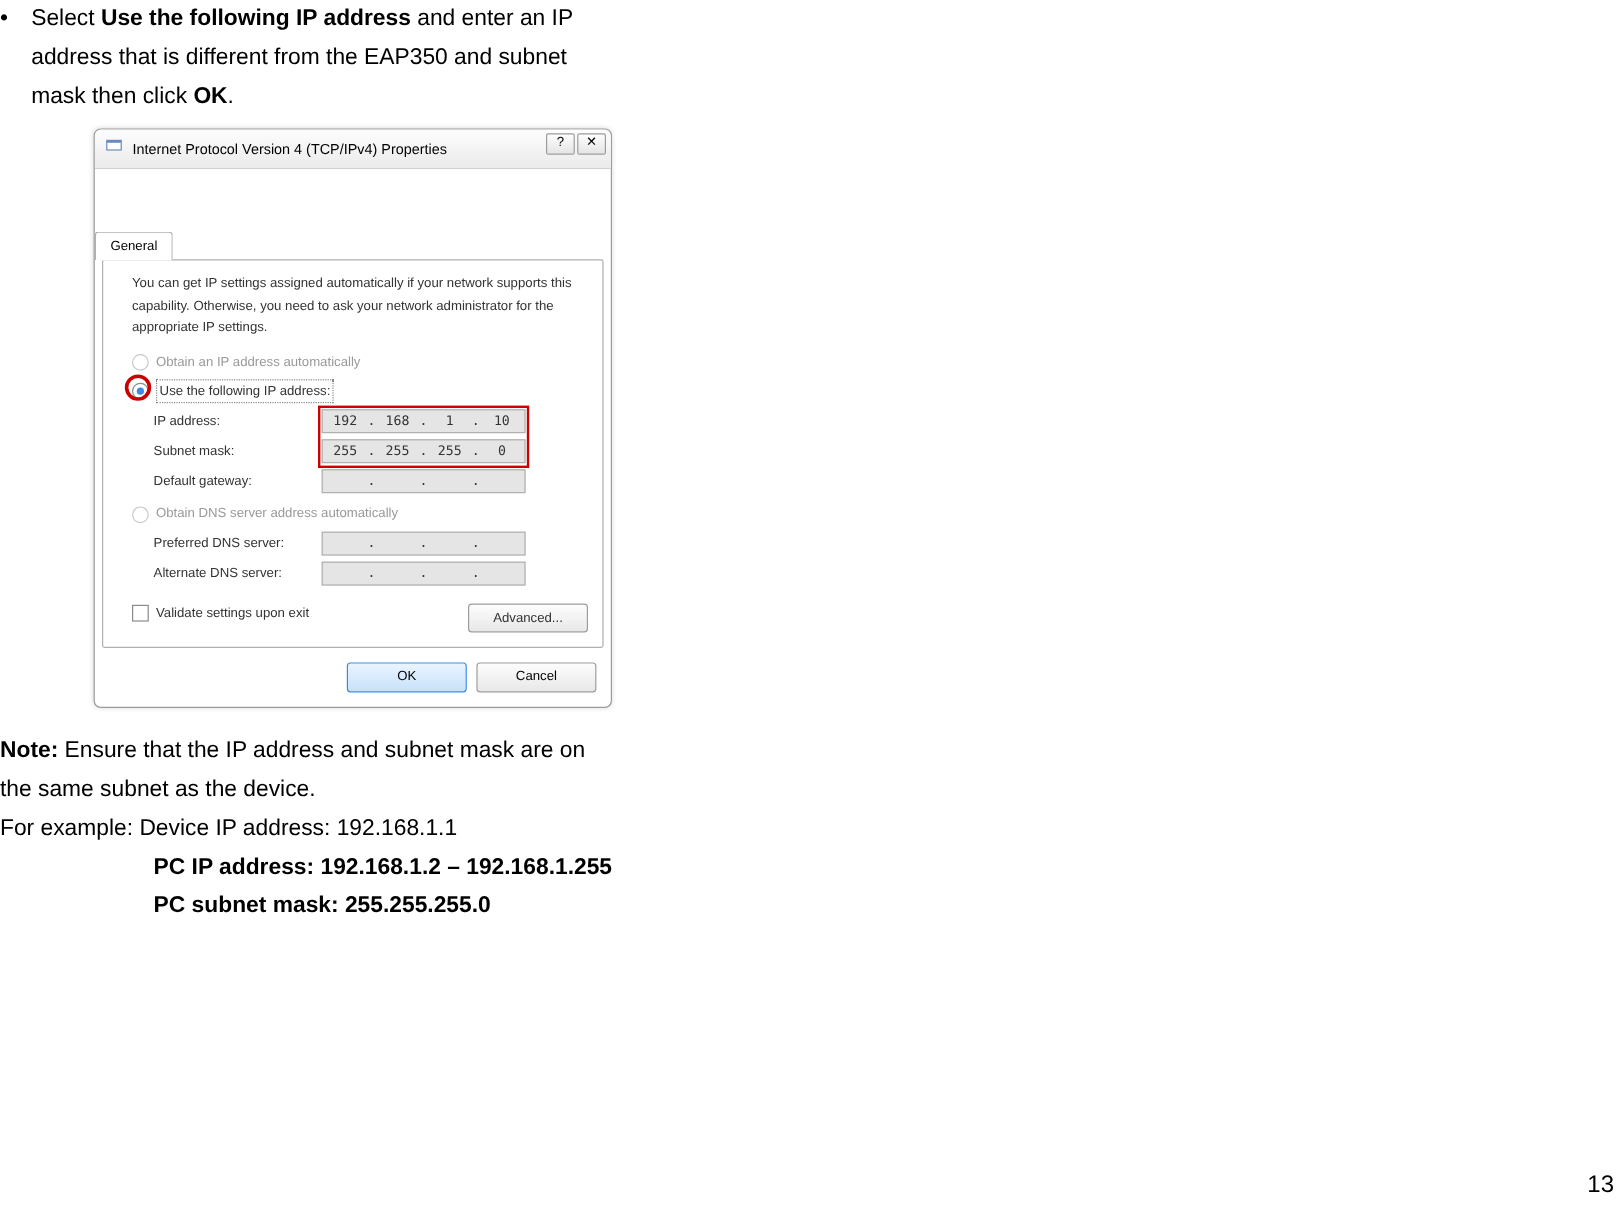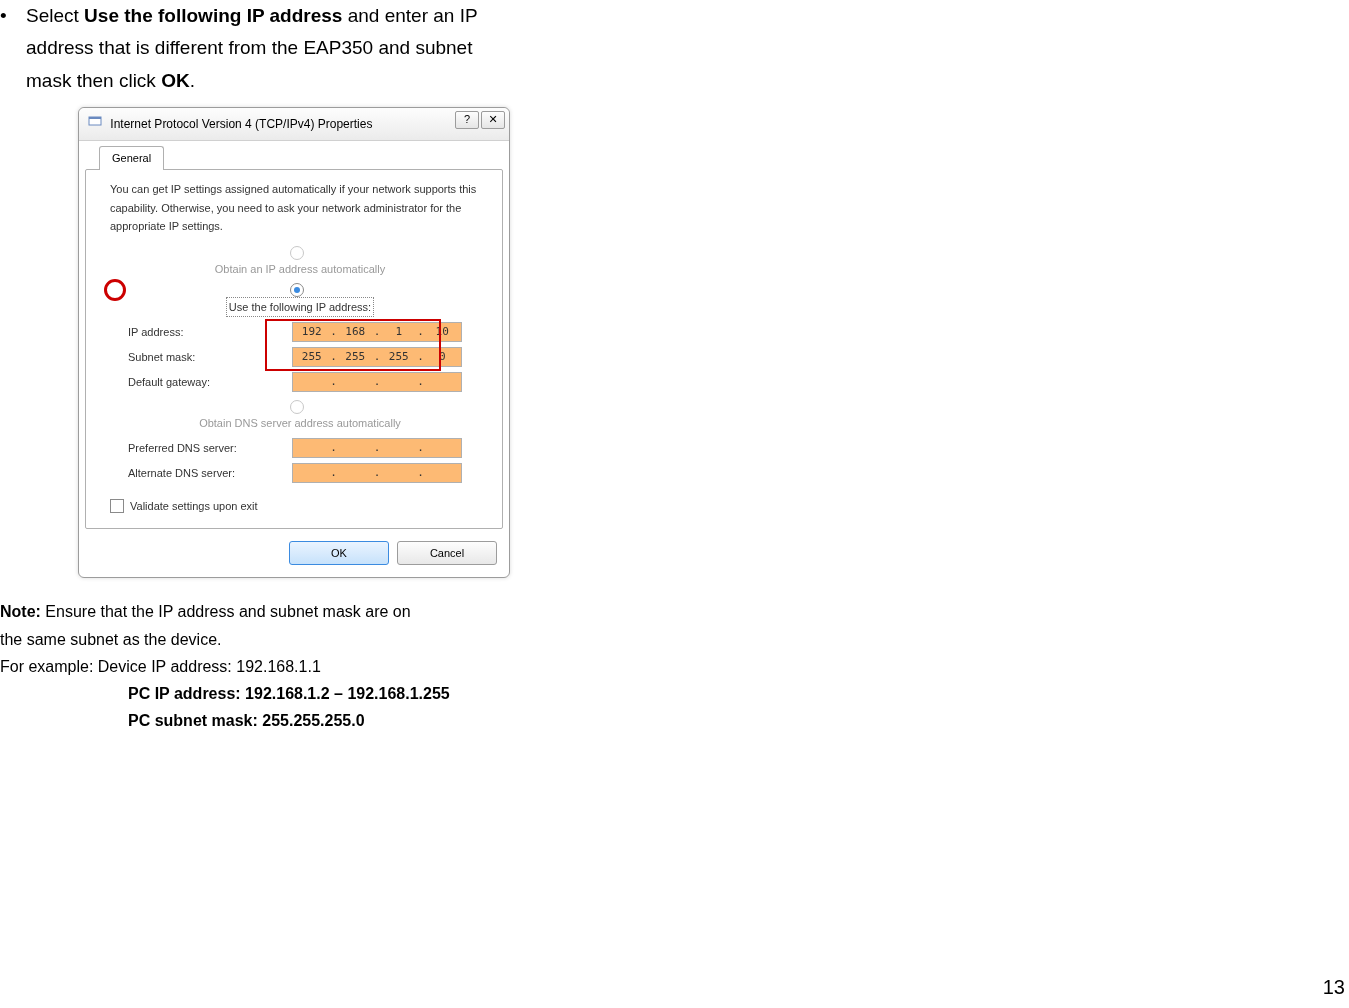--- a/index.html
+++ b/index.html
@@ -64,61 +64,62 @@
   }
   .dlg-help-x {
     position:absolute; right:4px; top:3px; display:flex;
   }
   .dlg-help-x div{
     width:22px;height:16px;border:1px solid #9c9c9c;border-radius:2px;
     margin-left:2px;background:linear-gradient(#fdfdfd,#e5e5e5);
     font-size:11px;text-align:center;line-height:15px;
   }
   .tabstrip {
-    padding: 4px 6px 0 20px;
+    padding: 4px 6px 0 0;
+    margin-top: 47px;
   }
   .tab {
     display:inline-block;
     border:1px solid #b0b0b0;
     border-bottom:none;
     border-top-left-radius:3px;border-top-right-radius:3px;
     padding:2px 12px;
     background:#fff;
     position:relative; top:1px;
   }
   .tabpanel {
     border:1px solid #b0b0b0;
     margin:0 6px 6px 6px;
     padding:10px 12px 12px 24px;
     border-radius:2px;
     font-size:11px;
     color:#333;
   }
   .tabpanel p{margin:0 0 10px 0;}
   .radio-row{
-    display:flex;align-items:center;margin:4px 0;flex-direction:column;
+    display:flex;align-items:center;margin:4px 0;
   }
   .radio{
     width:12px;height:12px;border:1px solid #8a8a8a;border-radius:50%;
     margin-right:6px;display:inline-flex;align-items:center;justify-content:center;
     background:#fff;flex:none;
   }
   .radio.sel::after{content:"";width:6px;height:6px;background:#3b8be0;border-radius:50%;}
   .radio.disabled{border-color:#c8c8c8;}
   .field-grid{
     margin:4px 0 8px 18px;
   }
   .field-row{
-    display:flex;align-items:center;margin:5px 0;gap:24px;
+    display:flex;align-items:center;margin:5px 0;
   }
   .field-label{width:140px;}
   .ip-input{
     border:1px solid #b0b0b0;width:160px;height:18px;
     display:flex;align-items:center;justify-content:space-around;
-    font-family:monospace;font-size:11px;background:#fdba74;padding:0 4px;
+    font-family:monospace;font-size:11px;background:#e5e5e5;padding:0 4px;
   }
   .ip-input span{min-width:22px;text-align:center;}
   .ip-input .dot{min-width:6px;}
   .red-circle{
     position:absolute;width:22px;height:22px;border:3px solid #cc0000;border-radius:50%;
     box-sizing:border-box;
   }
   .red-box{
     border:2px solid #cc0000;width:170px;padding:1px;position:absolute;
   }
@@ -131,21 +132,21 @@
     background:linear-gradient(#fdfdfd,#e8e8e8);
     padding:2px 14px;font-size:11px;min-width:70px;text-align:center;
   }
   .ok-btn{border:1px solid #3b8be0;background:linear-gradient(#eaf4ff,#c7e2fb);}
   .dlg-buttons{
     display:flex;justify-content:flex-end;gap:8px;
     padding:6px 12px 12px 12px;
   }
 
   .note-block{
-    font-size:16px;
+    font-size:19px;
     margin-top:20px;
   }
   .note-line1{}
   .note-indent{padding-left:128px;font-weight:bold;}
   .page-number{
     position:absolute; right:4px; bottom:4px; font-size:20px;
   }
 </style>
 </head>
 <body>
@@ -264,20 +265,23 @@
                 <span>&nbsp;</span>
             </div>
           </div>
         </div>
       </div>
 
       <div class="chk-row">
         <span class="chk"></span>
         <span>Validate settings upon exit</span>
       </div>
+      <div class="adv-row">
+        <div class="button">Advanced...</div>
+      </div>
     </div>
     <div class="dlg-buttons">
       <div class="button ok-btn">OK</div>
       <div class="button">Cancel</div>
     </div>
   </div>
 
   <div class="note-block">
     <div class="note-line1">
       <span class="bold">Note:</span><span> Ensure that the IP address and subnet mask are on</span>

